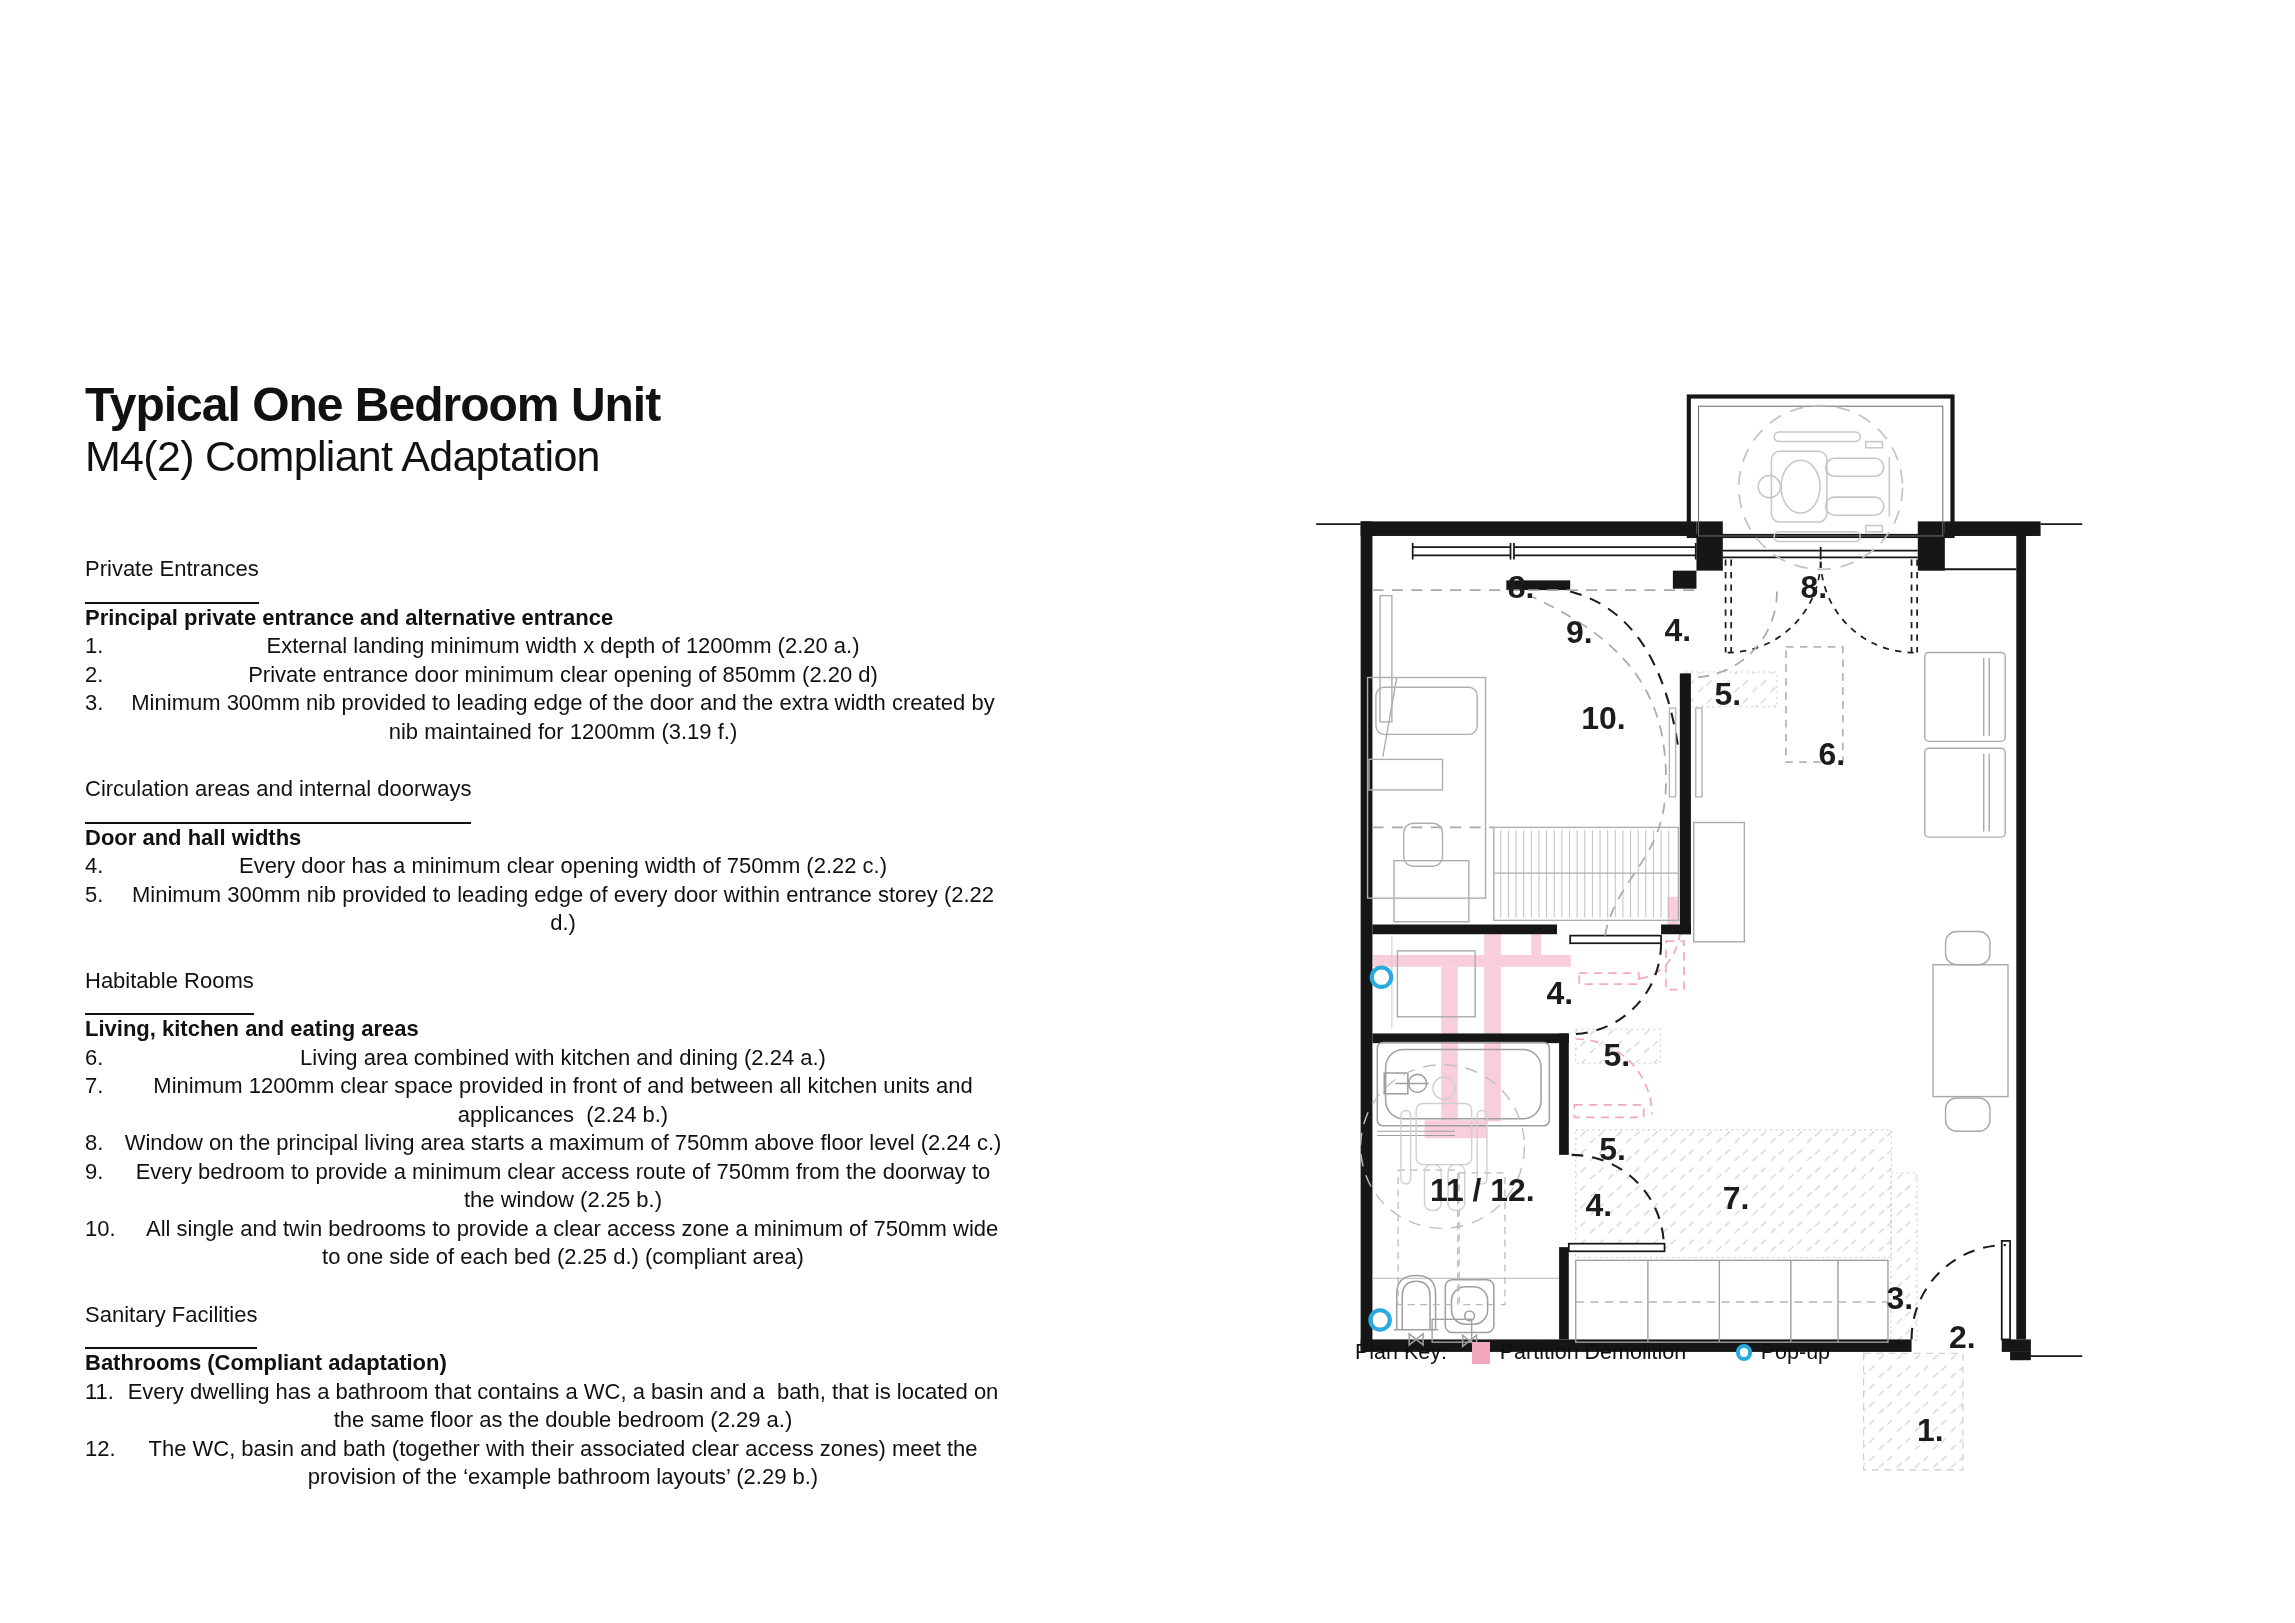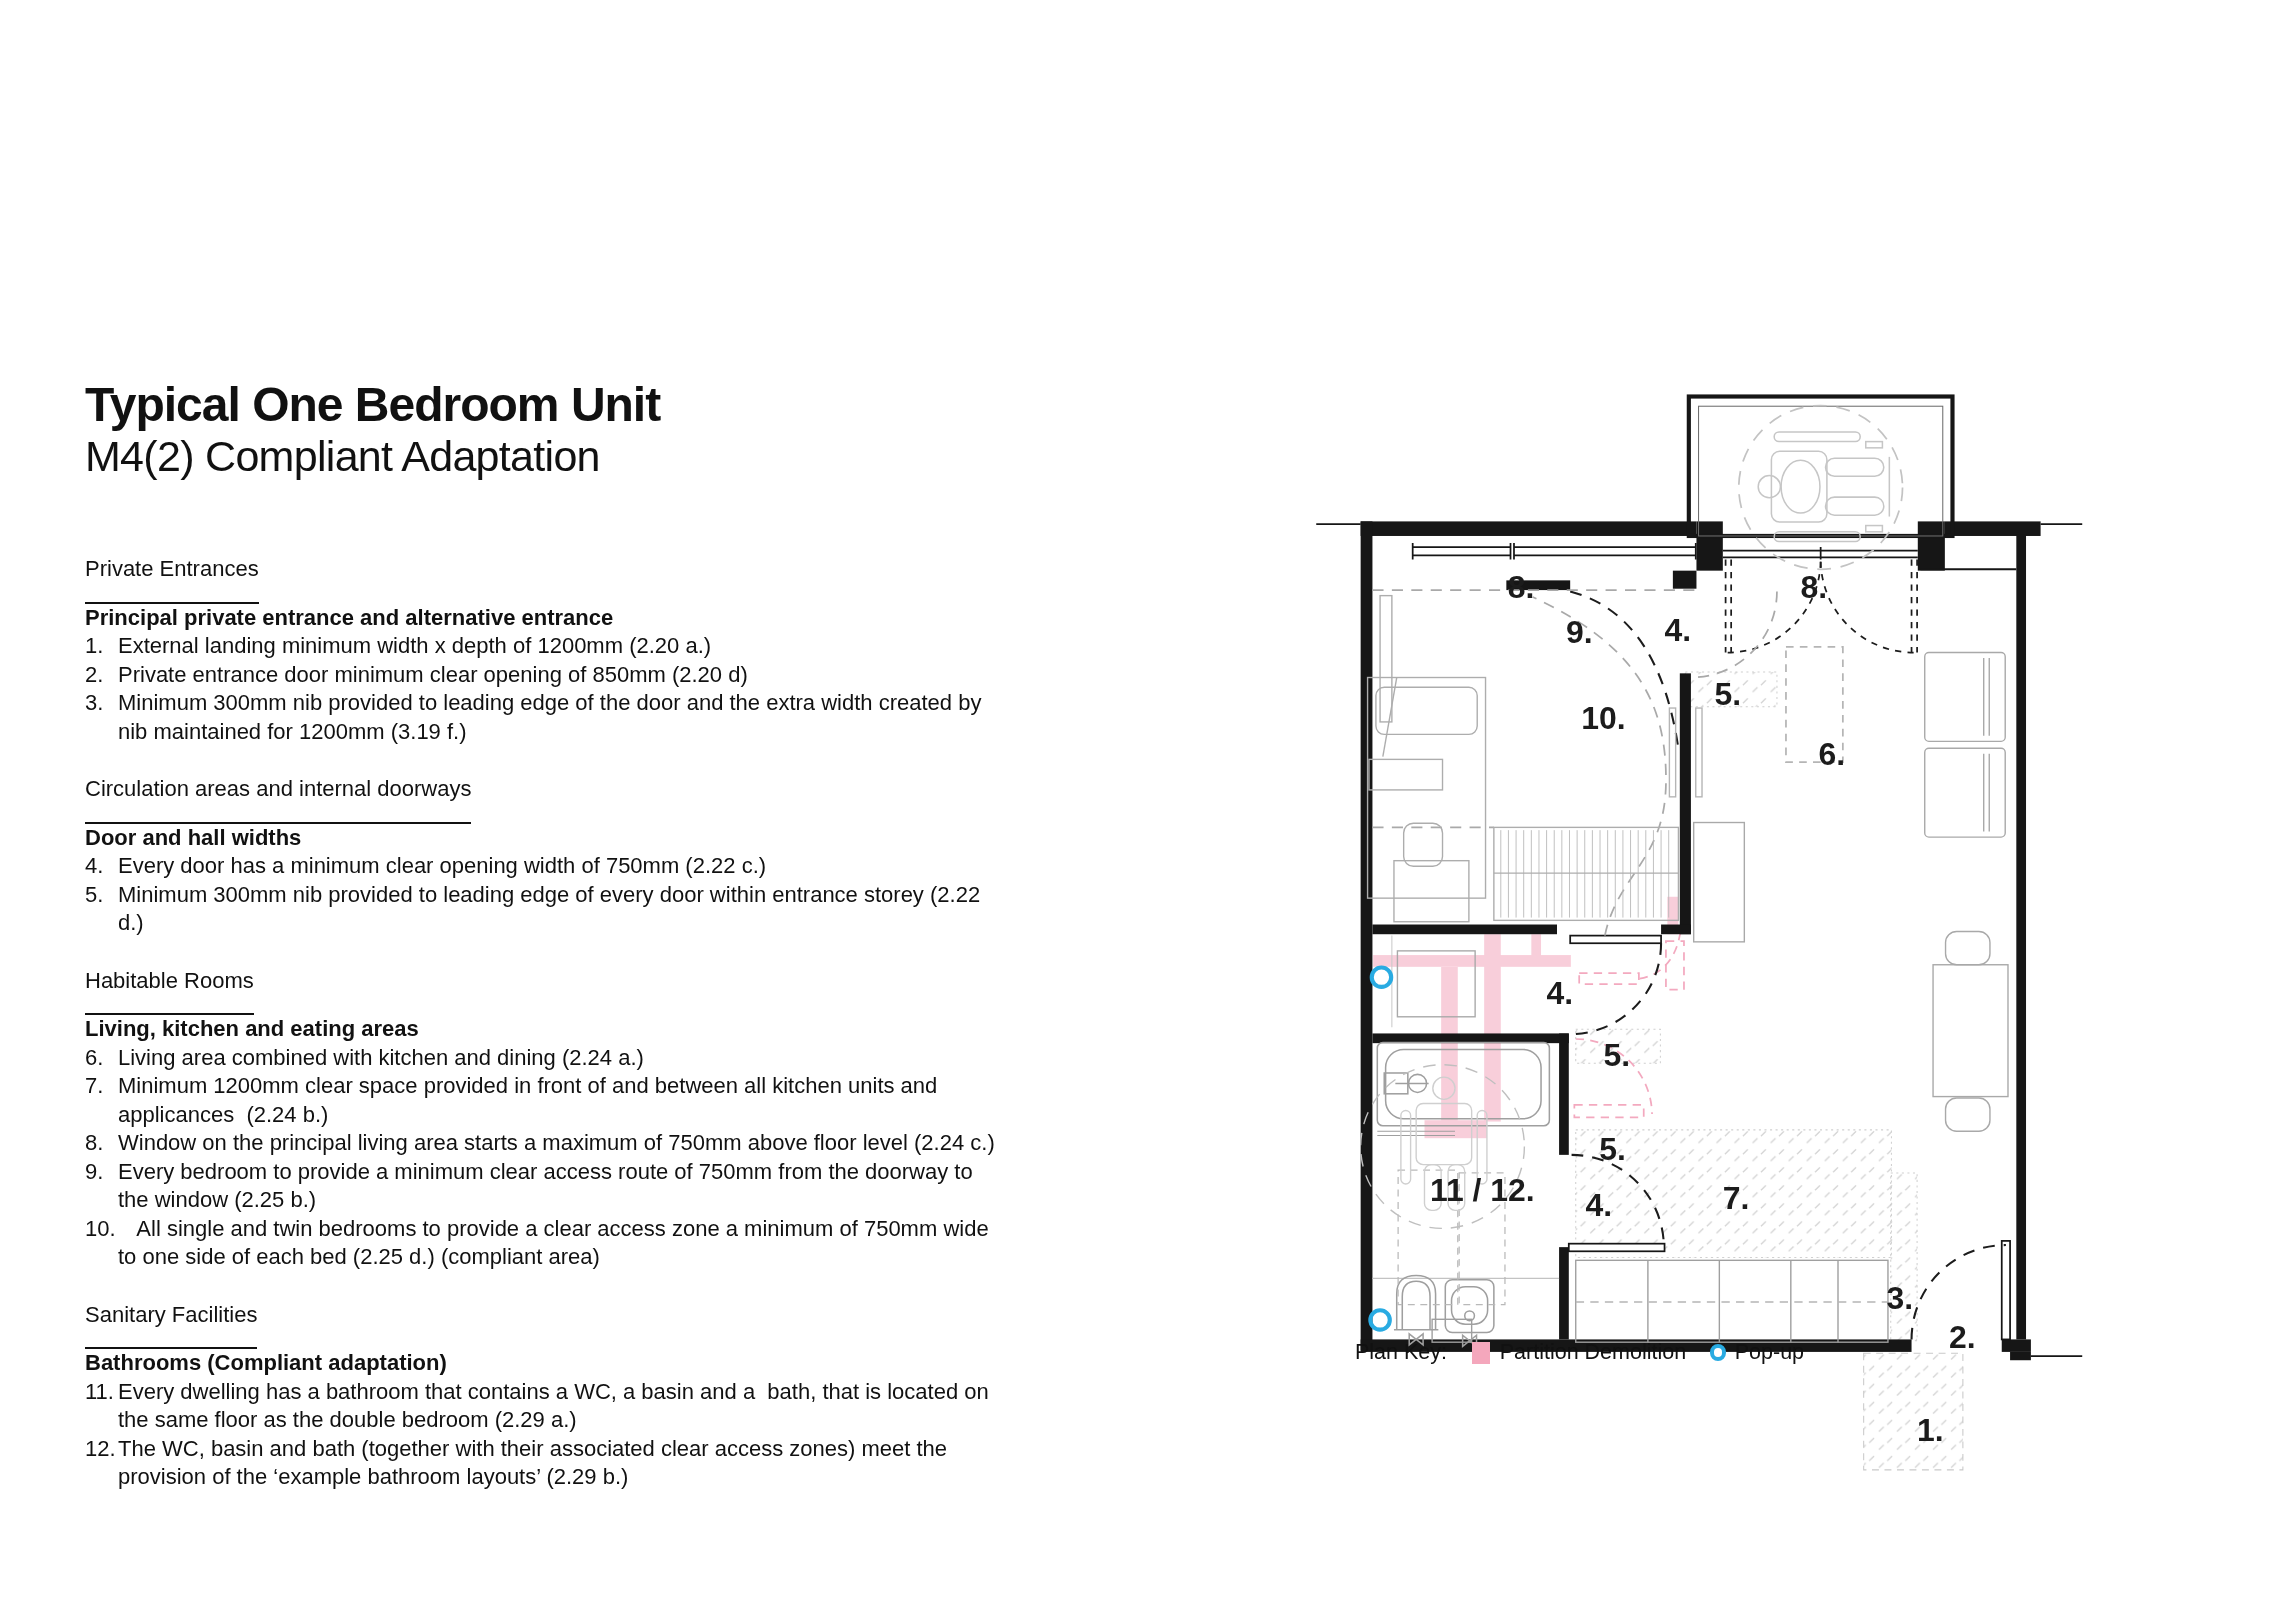--- a/index.html
+++ b/index.html
@@ -12,21 +12,21 @@
   .title-line2{font-size:43px;font-weight:400;letter-spacing:-0.7px;line-height:1.1;margin-top:2.8px;}
 
   
   .text-col{position:absolute;left:85px;top:555px;width:923px;font-size:22px;line-height:28.5px;}
   .sec{margin-bottom:29px;}
   .sec-h-wrap{line-height:28.5px;}
   .sec-h{display:inline-block;font-weight:400;border-bottom:2.1px solid #111;padding-bottom:18px;}
   .sub-h{font-weight:700;}
   .item{display:flex;}
   .item-num{width:33px;flex:none;}
-  .item-text{white-space:pre-wrap;flex:1;}
+  .item-text{white-space:pre-wrap;flex:1;text-align:center;}
 
   
   .plbl{font-family:"Liberation Sans",sans-serif;font-size:46px;font-weight:800;fill:#1c1c1c;}
 
   
   .plan-key{position:absolute;left:1355px;top:1340px;display:flex;align-items:center;font-size:21.5px;}
   .plan-key-label{font-weight:400;margin-right:25px;}
   .key-item{display:flex;align-items:center;margin-right:23.6px;}
   .key-swatch-square{width:18px;height:22px;margin-right:9.7px;}
   .key-swatch-circle{width:16.7px;height:16.7px;border-radius:50%;border:4.2px solid #29abe2;background:#fff;margin-right:8.3px;box-sizing:border-box;}
@@ -308,21 +308,21 @@
         <text x="2284" y="1752" class="plbl">4.</text>
         <text x="2482" y="1742" class="plbl">7.</text>
         <text x="2718" y="1886" class="plbl">3.</text>
         <text x="2808" y="1942" class="plbl">2.</text>
         <text x="2762" y="2076" class="plbl">1.</text>
       </g>
   </svg>
 
   <div class="plan-key">
     <span class="plan-key-label">Plan Key:</span>
-    <span id="plan-key-items" style="display:flex;align-items:center;">
+    <span id="plan-key-items" style="display:flex;align-items:center;gap:26px;">
         <span class="key-item">
           <span class="key-swatch-square" style="background: rgb(244, 167, 188);"></span>
           <span>Partition Demolition</span>
         </span>
         <span class="key-item">
           <span class="key-swatch-circle" style="border-color: rgb(41, 171, 226);"></span>
           <span>Pop-up</span>
         </span>
       </span>
   </div>

